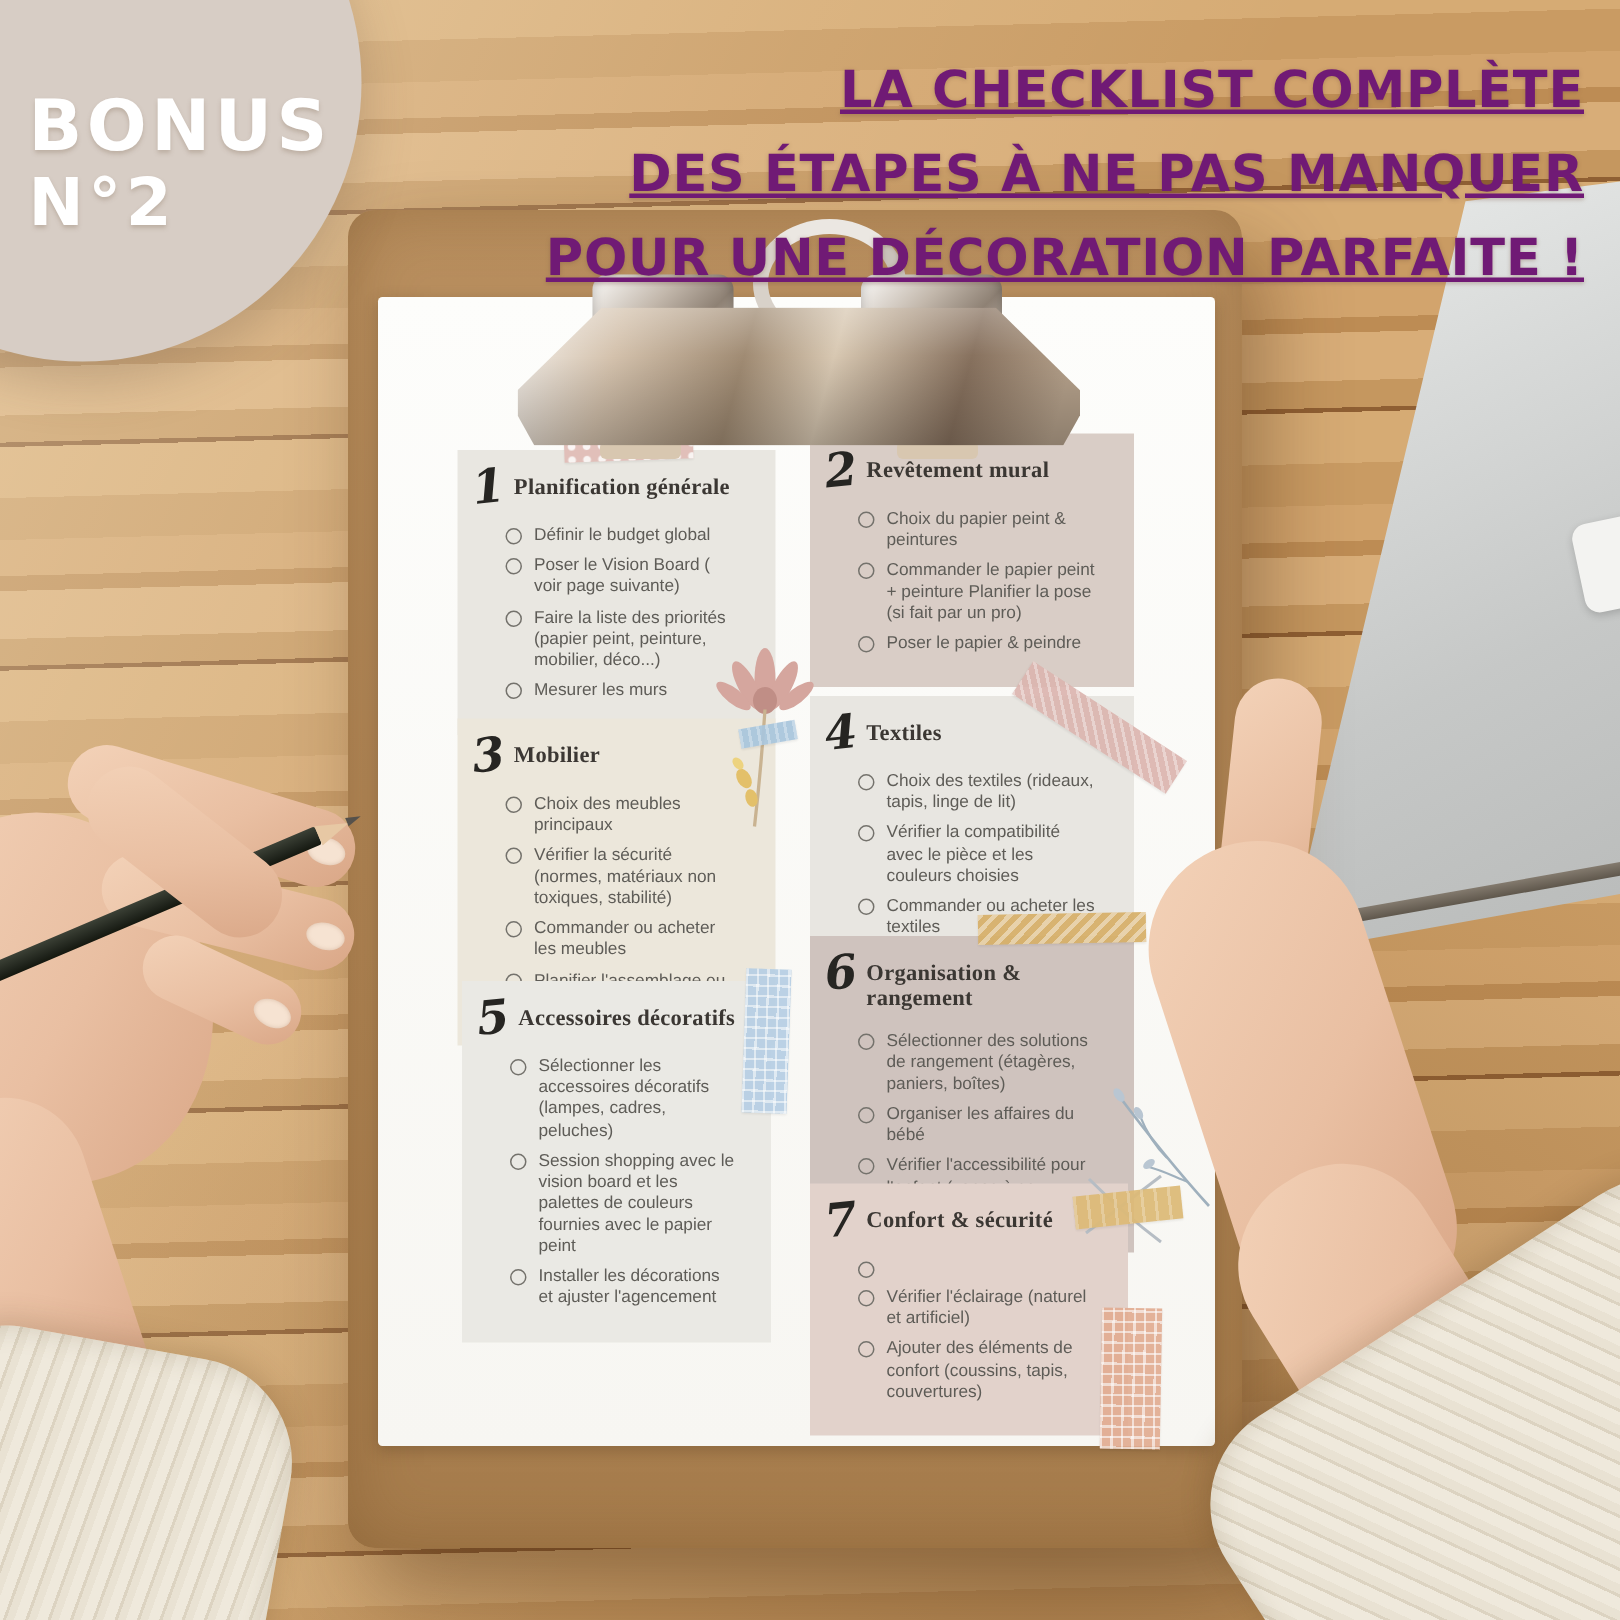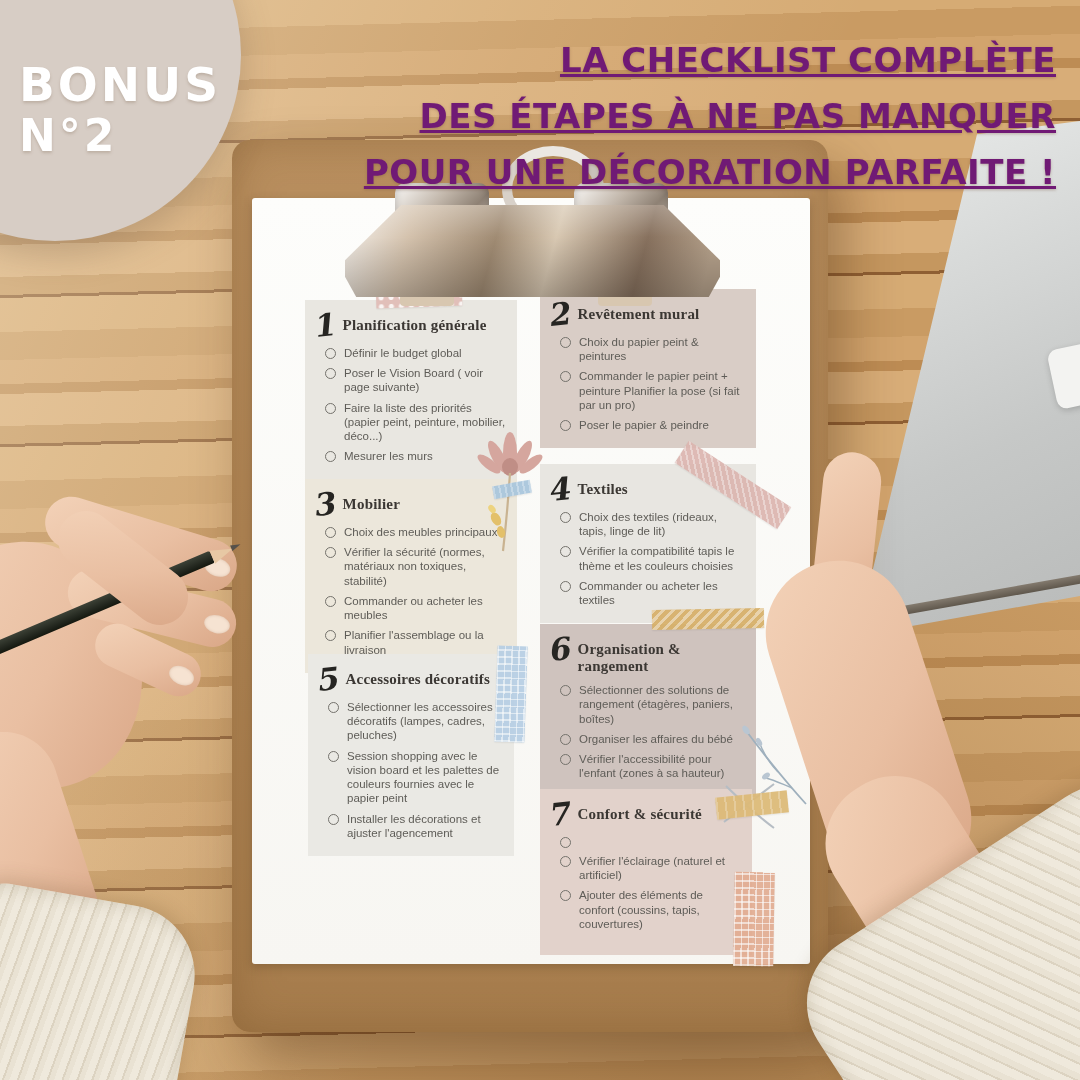--- a/index.html
+++ b/index.html
@@ -59,21 +59,21 @@
   .c3{left:305px;top:479px;width:212px;min-height:158px;}
   .c4{left:540px;top:464px;width:216px;min-height:146px;}
   .c5{left:308px;top:654px;width:206px;min-height:196px;}
   .c6{left:540px;top:624px;width:216px;min-height:152px;}
   .c7{left:540px;top:789px;width:212px;min-height:166px;}
   .sec-head{display:flex;align-items:flex-start;gap:6px;margin-bottom:8px;}
   .num{font-family:"DejaVu Serif",serif;font-style:italic;font-weight:bold;font-size:31px;
     line-height:.8;color:#262522;transform:rotate(-6deg);}
   .sec-title{font-family:"Liberation Serif",serif;font-weight:700;font-size:15px;color:#3b3733;
     margin:4px 0 0 0;letter-spacing:.2px;}
-  ul.items{list-style:none;margin:0;padding:0 0 0 10px;}
+  ul.items{list-style:none;margin:12px;padding:0 0 0 10px;}
   ul.items li{display:flex;gap:8px;margin-bottom:6px;}
   .dot{flex:0 0 auto;width:9px;height:9px;margin-top:2px;border:1.4px solid #74726c;border-radius:50%;background:transparent;}
   .itx{font-size:11.5px;line-height:1.24;color:#5e5c57;}
 
   
   .tape{position:absolute;z-index:6;opacity:.93;box-shadow:0 1px 2px rgba(0,0,0,.08);}
   .tp-dots{left:376px;top:283px;width:86px;height:24px;transform:rotate(-2deg);background-color:#e1bdb7;
     background-image:radial-gradient(circle, rgba(255,255,255,.85) 2.2px, transparent 2.9px);background-size:10px 9px;}
   .tp-diag{left:672px;top:472px;width:122px;height:26px;transform:rotate(33deg);background-color:#dcb6b0;
     background-image:repeating-linear-gradient(45deg, rgba(255,255,255,.38) 0 2px, transparent 2px 6px);}
@@ -221,21 +221,21 @@
       <span class="num">4</span>
       <h2 class="sec-title">Textiles</h2>
     </div>
     <ul class="items">
         <li>
           <span class="dot"></span>
           <span class="itx">Choix des textiles (rideaux, tapis, linge de lit)</span>
         </li>
         <li>
           <span class="dot"></span>
-          <span class="itx">Vérifier la compatibilité tapis le thème et les couleurs choisies</span>
+          <span class="itx">Vérifier la compatibilité avec le pièce et les couleurs choisies</span>
         </li>
         <li>
           <span class="dot"></span>
           <span class="itx">Commander ou acheter les textiles</span>
         </li>
       </ul>
   </section>
   <section class="card c5" style="background: rgb(234, 233, 228);">
     <div class="sec-head">
       <span class="num">5</span>

